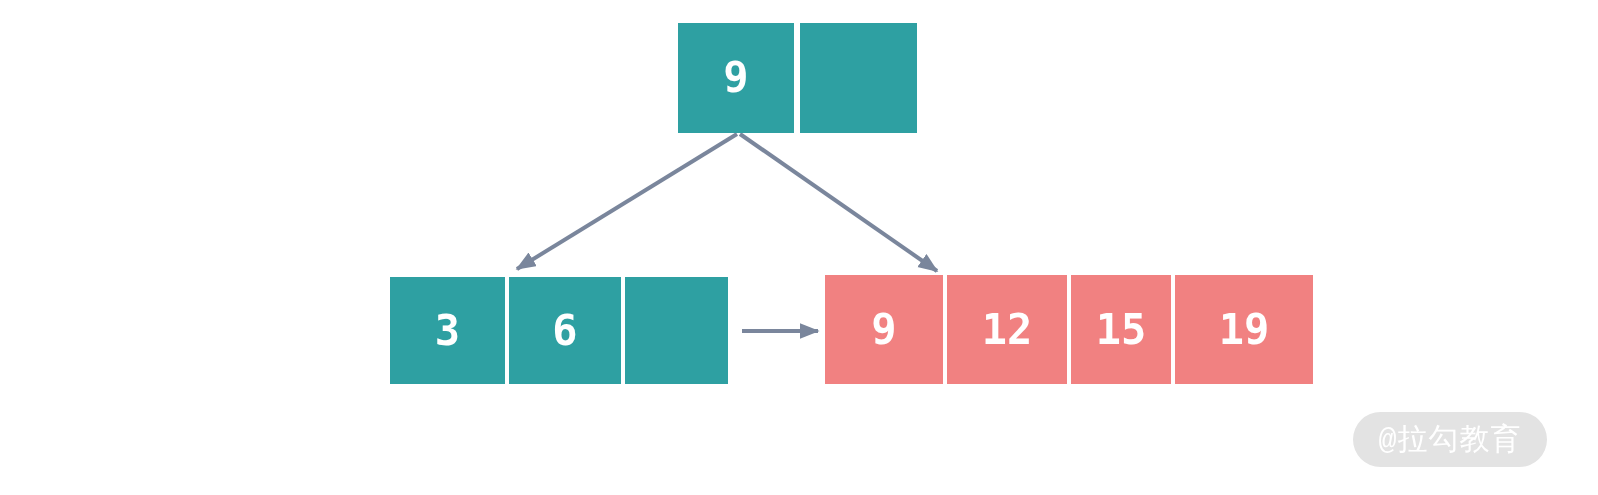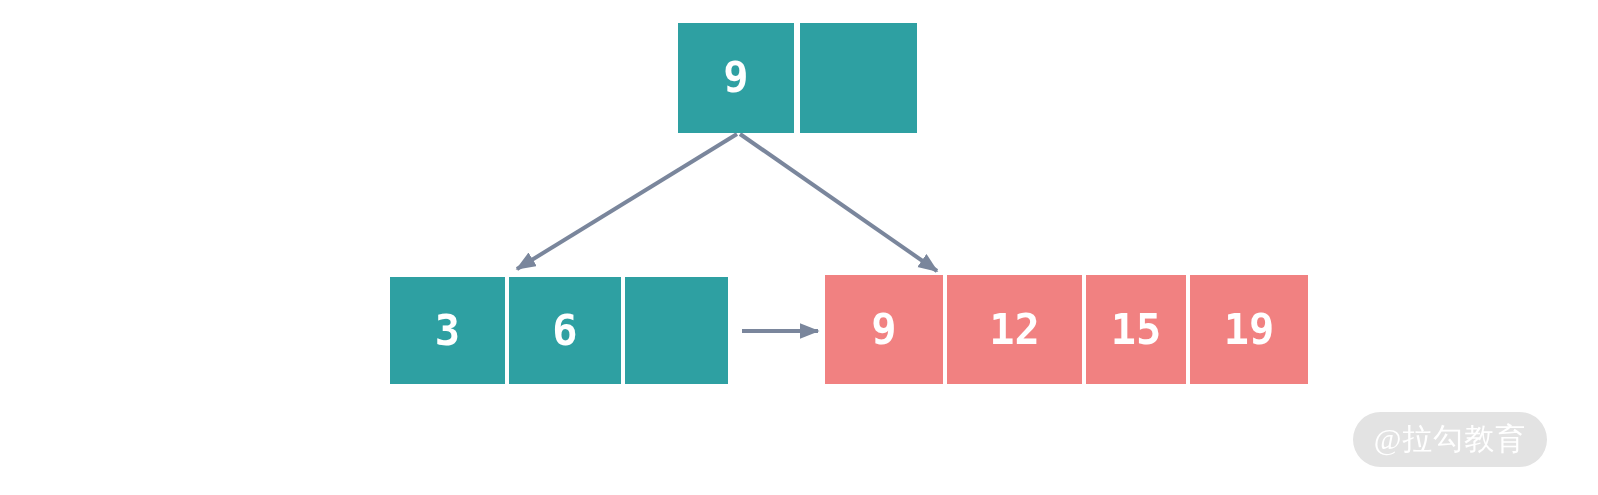--- a/index.html
+++ b/index.html
@@ -52,21 +52,21 @@
     width: 194px;
     height: 55px;
     border-radius: 28px;
     background: #E3E3E3;
     color: #FFFFFF;
     font-size: 30px;
     letter-spacing: 1px;
     display: flex;
     align-items: center;
     justify-content: center;
-    font-family: Liberation Serif, serif;
+    font-family: Liberation Mono, monospace;
   }
 </style>
 </head>
 <body>
 
 <div class="canvas">
 
   <svg class="arrow-layer" width="1598" height="495" viewBox="0 0 1598 495">
     <defs>
       <marker id="ah" markerWidth="6" markerHeight="5" refX="4.6" refY="2" orient="auto">
@@ -84,20 +84,20 @@
   </div>
 
   <div class="node leaf-teal" style="left:390px; top:277px; height:107px; gap:4px;">
     <div class="cell" style="width:115px">3</div>
     <div class="cell" style="width:112px">6</div>
     <div class="cell" style="width:103px"></div>
   </div>
 
   <div class="node leaf-pink" style="left:825px; top:275px; height:109px; gap:4px;">
     <div class="cell" style="width:118px">9</div>
-    <div class="cell" style="width:135px">12</div>
+    <div class="cell" style="width:120px">12</div>
     <div class="cell" style="width:100px">15</div>
-    <div class="cell" style="width:118px">19</div>
+    <div class="cell" style="width:138px">19</div>
   </div>
 
   <div class="watermark">@拉勾教育</div>
 
 </div>
 
 </body></html>

